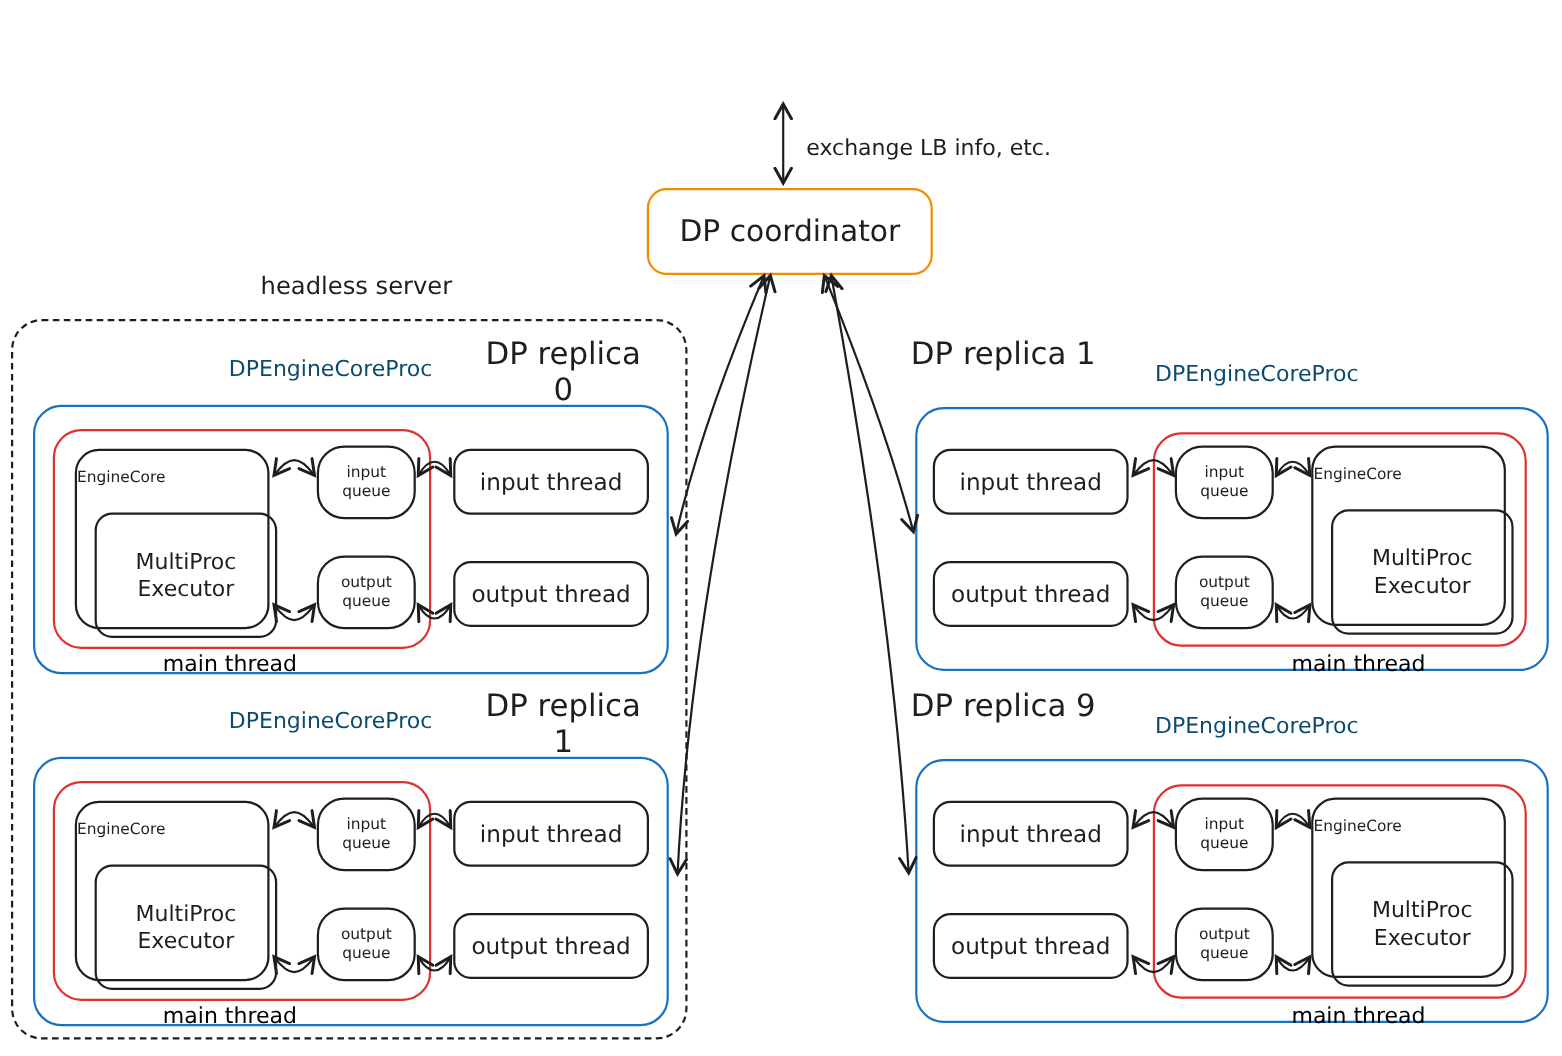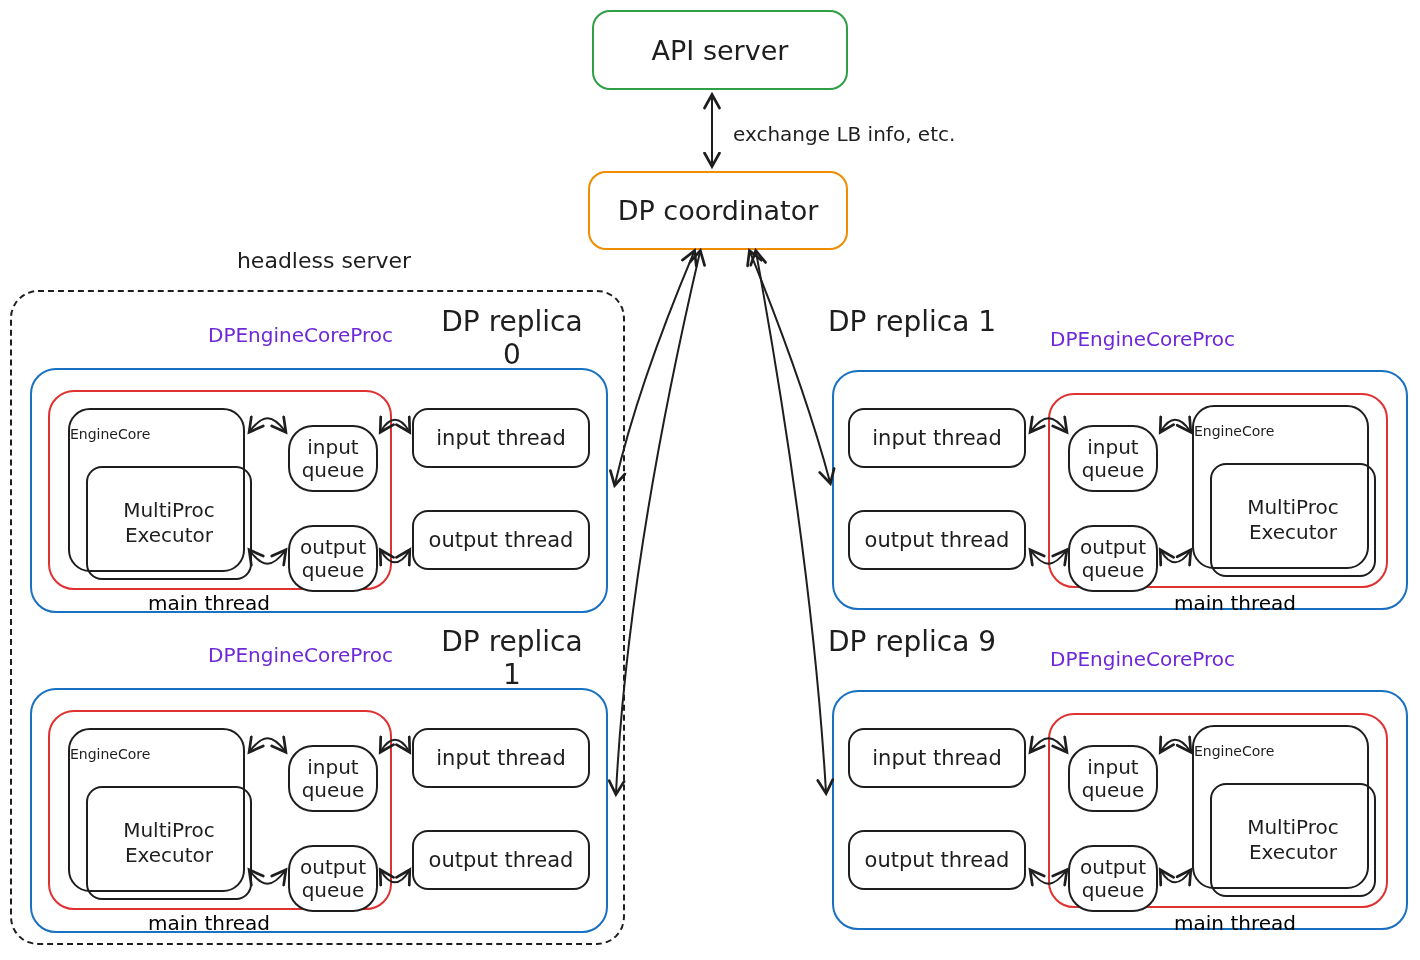--- a/index.html
+++ b/index.html
@@ -22,21 +22,21 @@
   .dashed-box{left:10px;top:290px;width:615px;height:655px;border:2px dashed #1e1e1e;border-radius:28px;background:transparent;}
 
   
   .replica{position:absolute;width:640px;height:350px;}
   .r0{left:0;top:295px;} .r1{left:0;top:615px;}
   .r2{left:790px;top:295px;} .r3{left:790px;top:615px;}
 
   .replica .title{position:absolute;font-size:28px;top:10px;}
   .rep-left  .title{left:430px;width:164px;text-align:center;}
   .rep-right .title{left:38px;width:220px;text-align:left;}
-  .replica .proc-lbl{position:absolute;top:28px;font-size:20px;color:#6d28d9;width:180px;text-align:center;}
+  .replica .proc-lbl{position:absolute;top:28px;font-size:20px;color:#0c4a6e;width:180px;text-align:center;}
   .rep-left  .proc-lbl{left:208px;}
   .rep-right .proc-lbl{left:260px;top:32px;}
 
   .blue-box{border:2.5px solid #1971c2;border-radius:26px;}
   .rep-left  .blue-box{left:30px;top:73px;width:578px;height:245px;}
   .rep-right .blue-box{left:42px;top:75px;width:576px;height:240px;}
 
   .red-box{border:2.5px solid #e03131;border-radius:26px;background:transparent;}
   .rep-left  .red-box{left:48px;top:95px;width:344px;height:200px;}
   .rep-right .red-box{left:258px;top:98px;width:340px;height:195px;}
@@ -46,40 +46,37 @@
   .rep-right .mainthread-lbl{left:380px;}
 
   .engine-box{border:2.5px solid #1e1e1e;border-radius:22px;width:177px;height:164px;}
   .rep-left  .engine-box{left:68px;top:113px;}
   .rep-right .engine-box{left:402px;top:110px;}
   .engine-title{display:block;text-align:left;margin-top:16px;font-size:14px;}
   .exec-box{position:absolute;left:16px;top:56px;width:142px;height:88px;border:2.5px solid #1e1e1e;border-radius:16px;
     display:flex;align-items:center;justify-content:center;text-align:center;font-size:20px;line-height:1.25;padding:11px 10px;}
 
   .queue-box{width:90px;height:67px;border:2.5px solid #1e1e1e;border-radius:25px;
-    display:flex;align-items:center;justify-content:center;text-align:center;font-size:20px;line-height:1.15;margin-top:20px;}
+    display:flex;align-items:center;justify-content:center;text-align:center;font-size:14px;line-height:1.15;}
   .rep-left  .in-queue{left:288px;top:110px;}   .rep-left  .out-queue{left:288px;top:210px;}
   .rep-right .in-queue{left:278px;top:110px;}   .rep-right .out-queue{left:278px;top:210px;}
   .queue-box span{width:70px;}
 
   .thread-box{width:178px;height:60px;border:2.5px solid #1e1e1e;border-radius:16px;
     display:flex;align-items:center;justify-content:center;font-size:21px;}
   .rep-left  .in-thread{left:412px;top:113px;}  .rep-left  .out-thread{left:412px;top:215px;}
   .rep-right .in-thread{left:58px;top:113px;}   .rep-right .out-thread{left:58px;top:215px;}
 
   .arrow-layer{position:absolute;left:0;top:0;width:1420px;height:960px;pointer-events:none;}
 </style>
 </head>
 <body>
 
 <div class="canvas">
 
-  <div class="box api-box">
-    <span class="lbl-inner">API server</span>
-  </div>
   <div class="box coord-box">
     <span class="lbl-inner">DP coordinator</span>
   </div>
   <div class="lbl exchange-lbl">exchange LB info, etc.</div>
 
   <div class="lbl headless-lbl">headless server</div>
   <div class="box dashed-box"></div>
 
   <div class="replica rep-left r0">
     <div class="title">DP replica 0</div>

